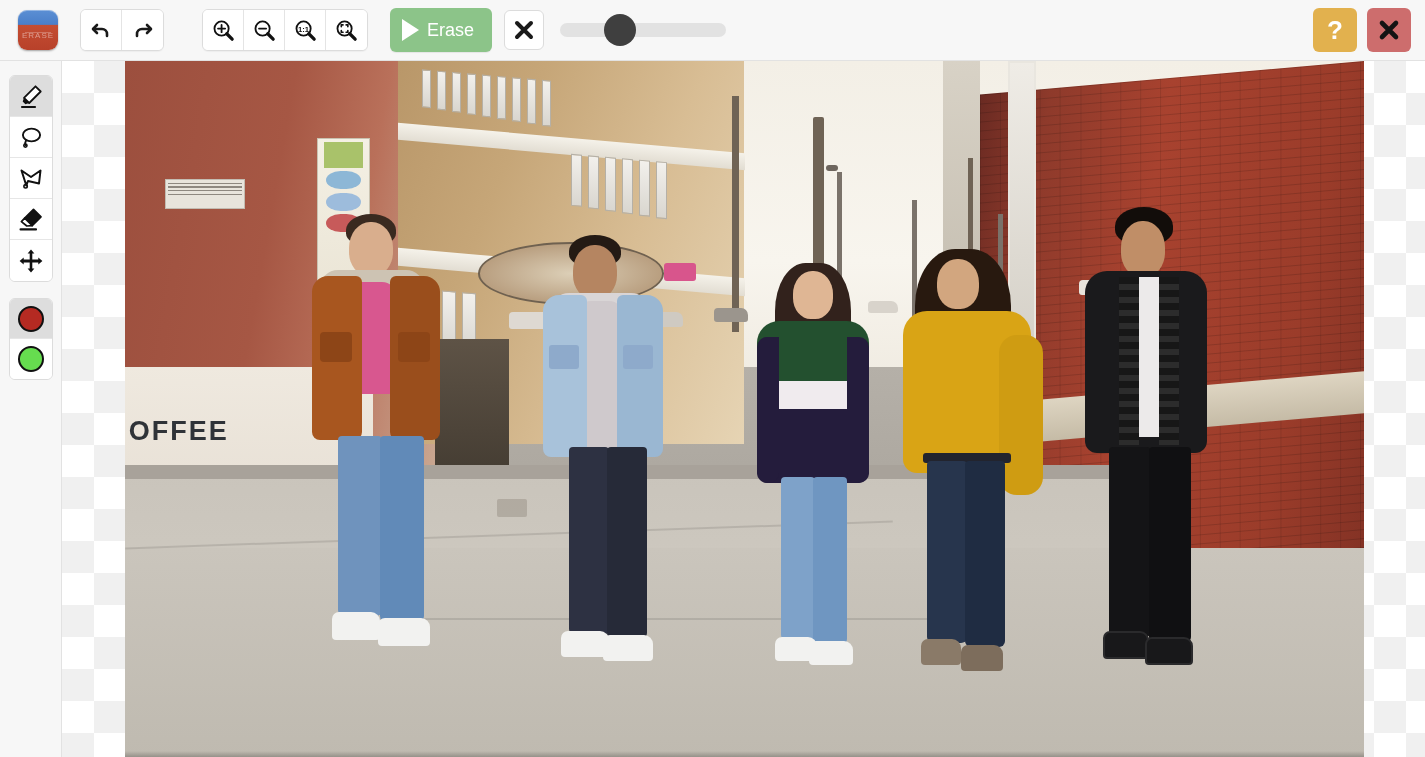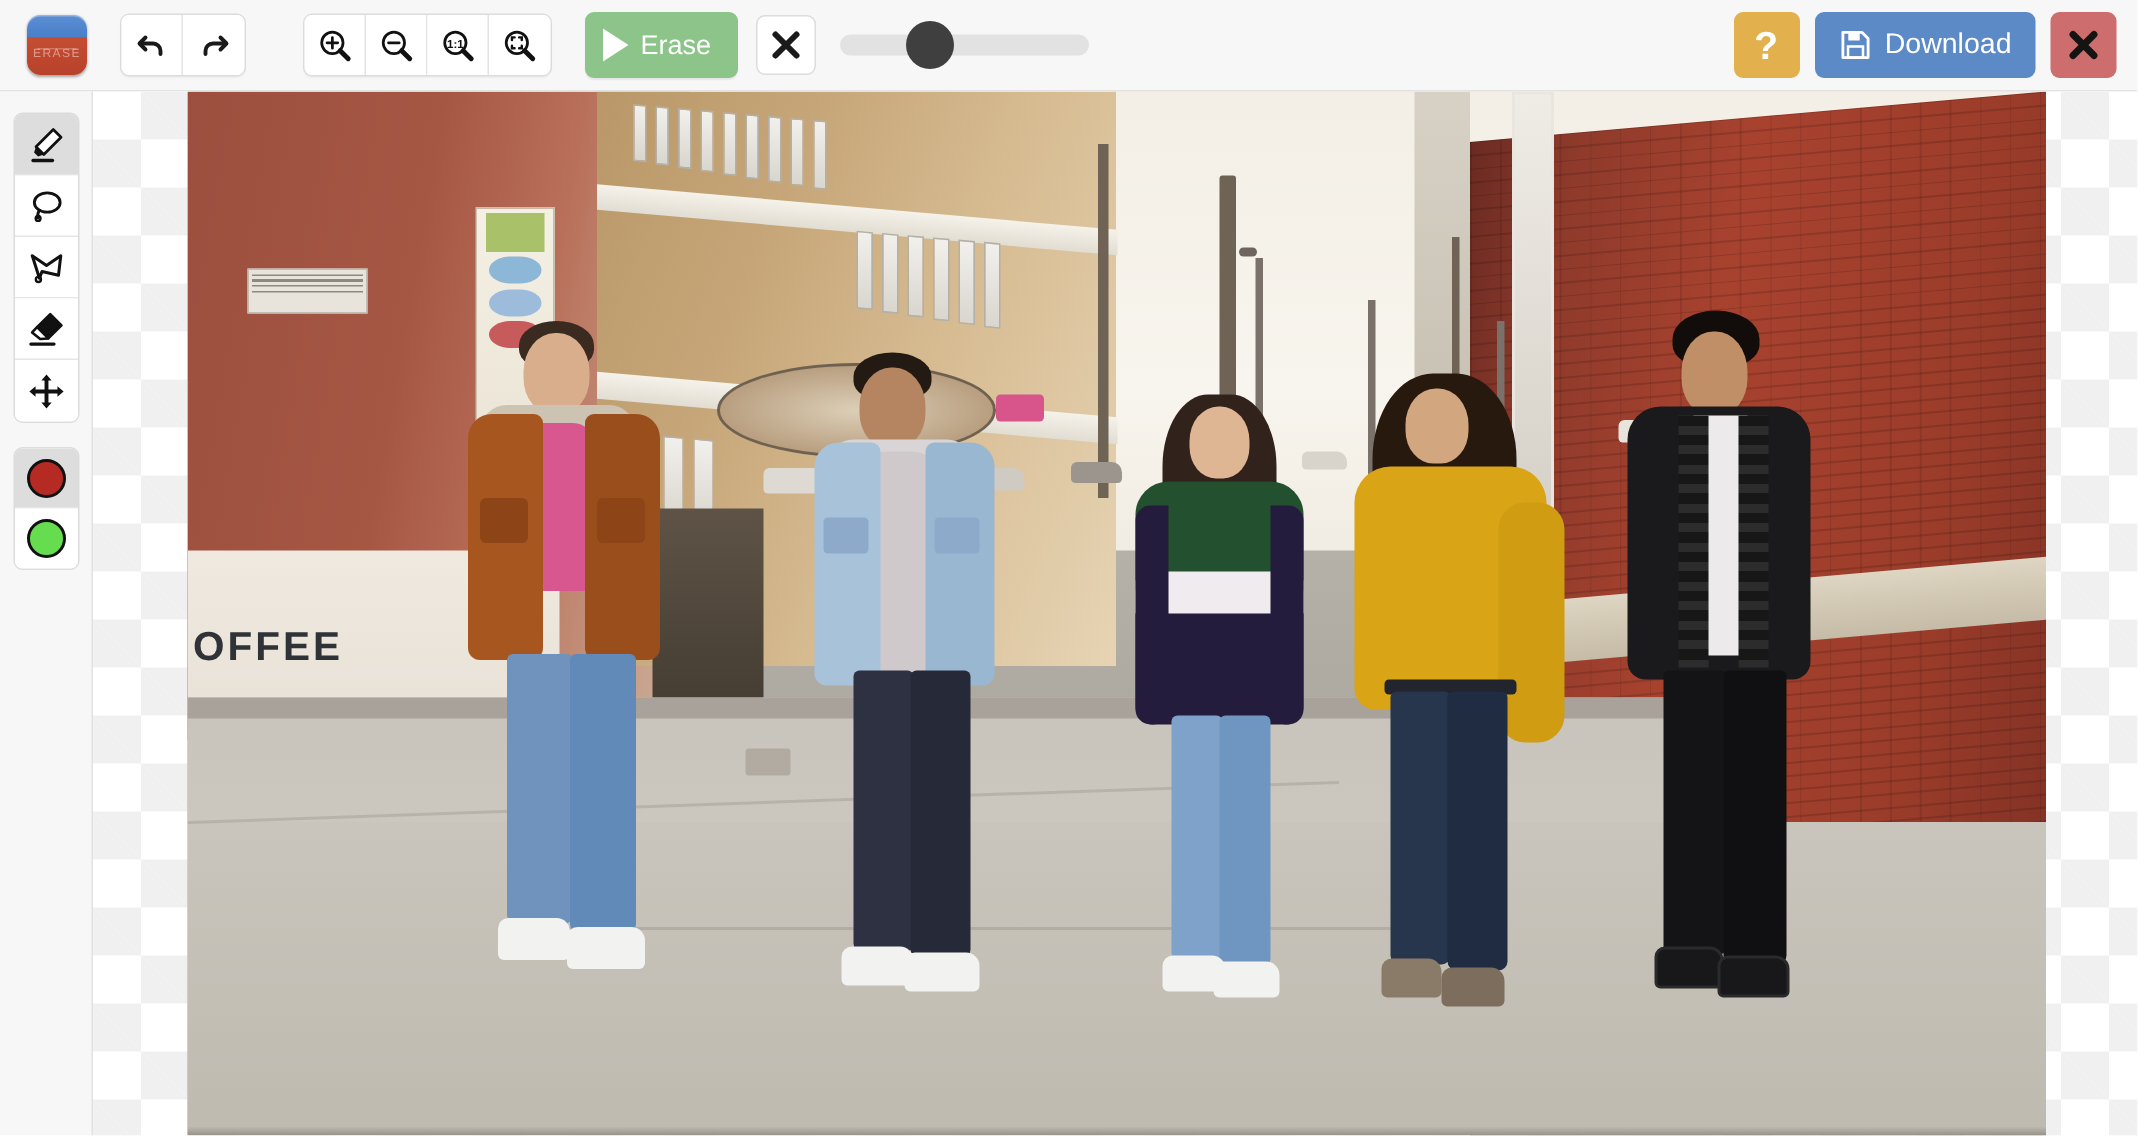--- a/index.html
+++ b/index.html
@@ -313,28 +313,20 @@
     </button>
 
     <div class="slider-wrap">
       <div class="slider-track"></div>
       <div class="slider-thumb" style="left: 44.22px;"></div>
     </div>
 
     <div class="header-right">
       <button class="help-btn">
         <span>?</span>
-      </button>
-      <button class="download-btn">
-        <svg width="22" height="22" viewBox="0 0 22 22">
-          <path d="M2.6 2.6 H15.4 L19.4 6.6 V19.4 H2.6 Z" fill="none" stroke="#fff" stroke-width="1.9" stroke-linejoin="round"></path>
-          <rect x="6.2" y="2.6" width="7.6" height="5.4" fill="#fff"></rect>
-          <rect x="6" y="12" width="10" height="7.4" fill="none" stroke="#fff" stroke-width="1.7"></rect>
-        </svg>
-        <span>Download</span>
       </button>
       <button class="close-btn">
         <svg width="24" height="24" viewBox="0 0 24 24">
           <path d="M5 5 L19 19 M19 5 L5 19" stroke="#141414" stroke-width="4.6" stroke-linecap="round"></path>
         </svg>
       </button>
     </div>
   </div>
 
   <div class="sidebar">

